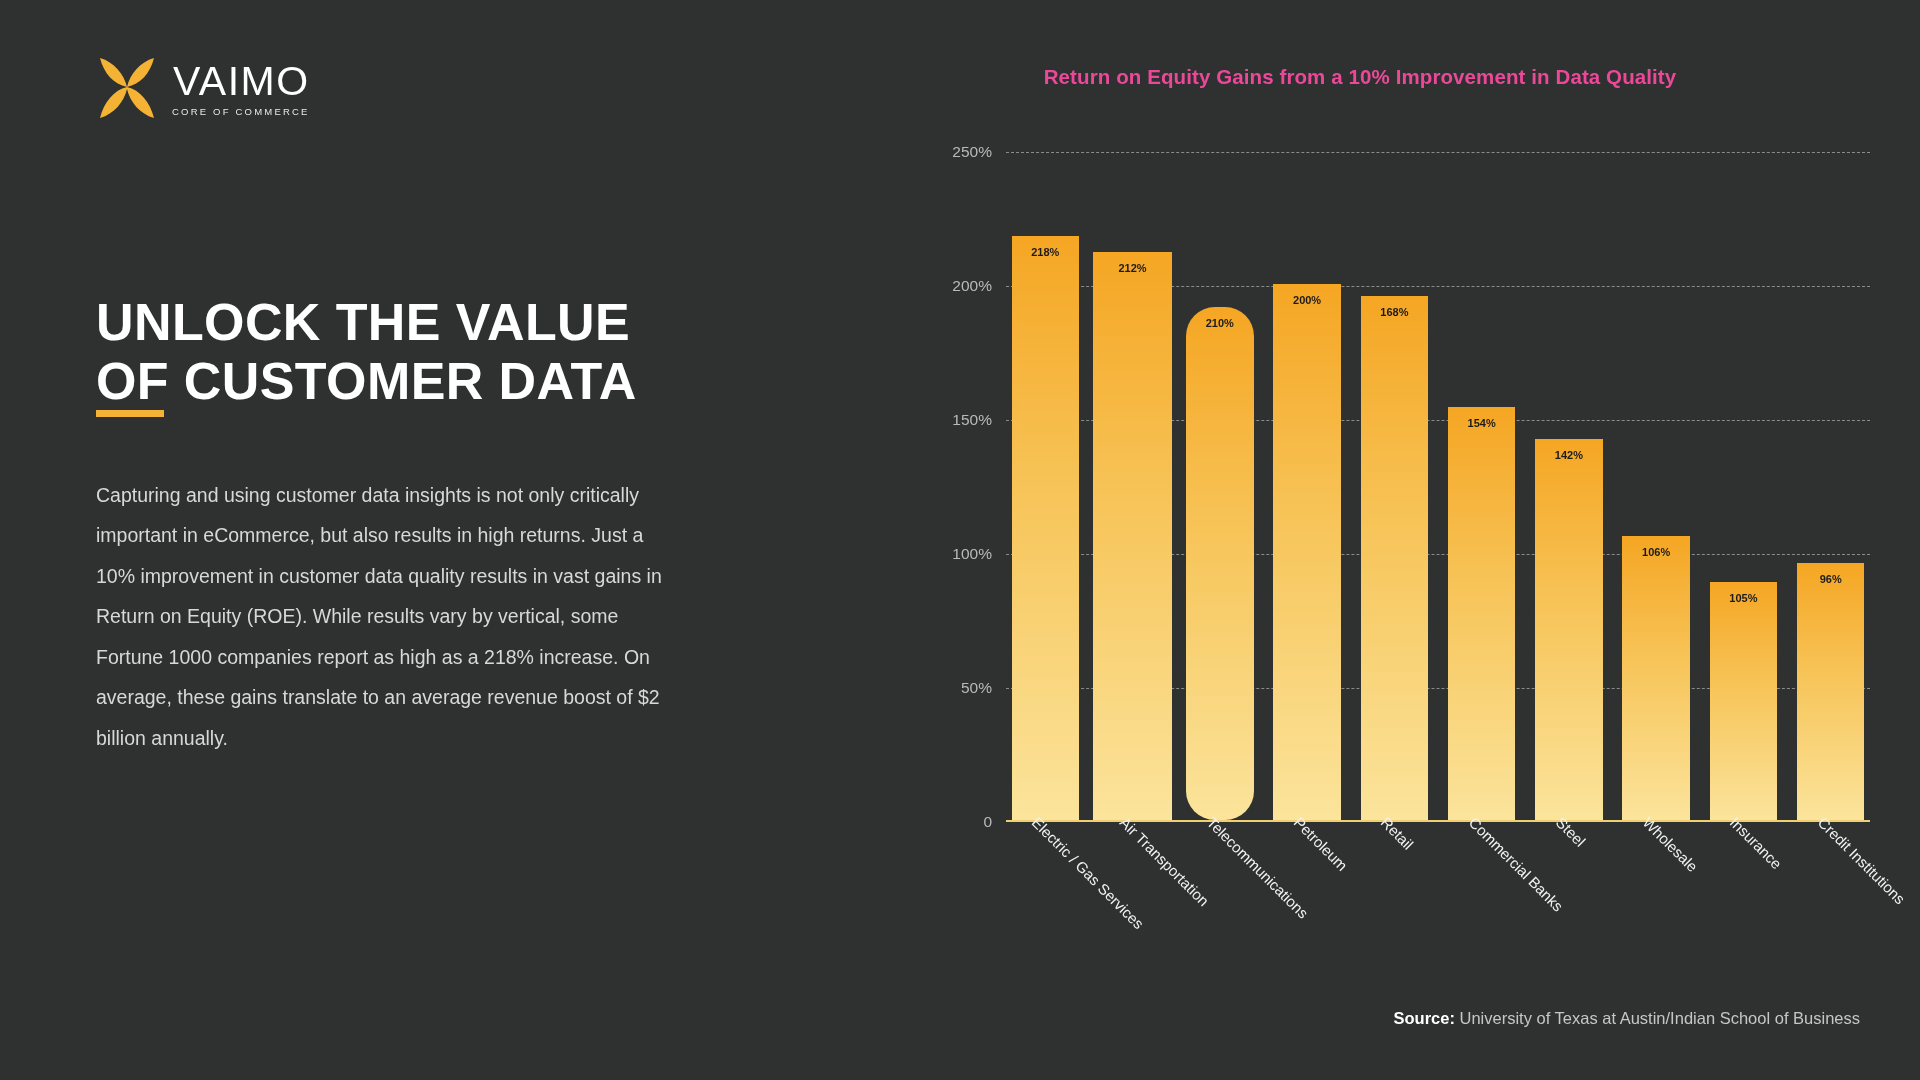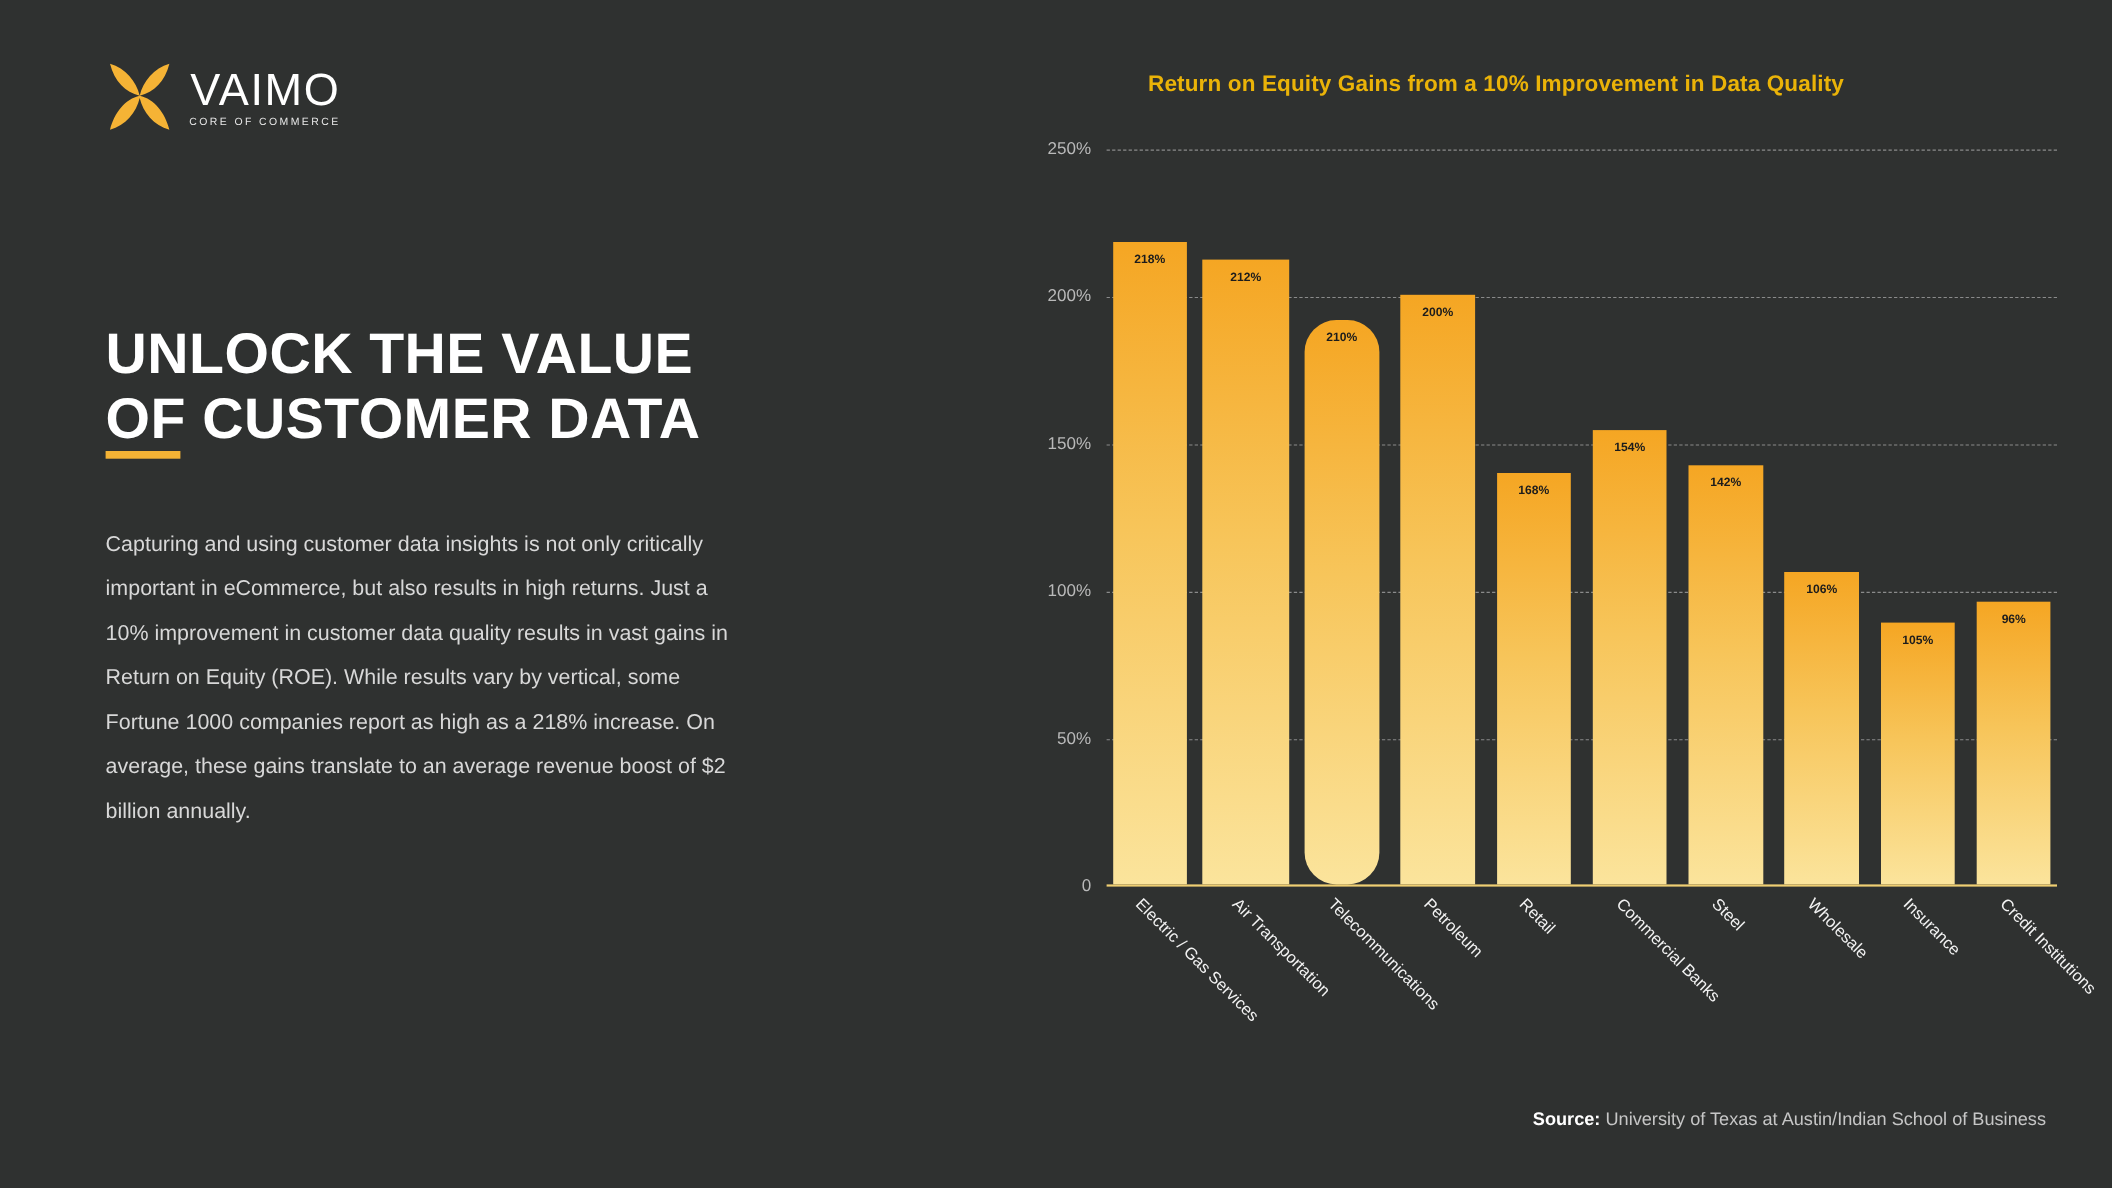--- a/index.html
+++ b/index.html
@@ -100,28 +100,28 @@
   }
 
   .chart-title {
     position: absolute;
     left: 0;
     right: 60px;
     top: 65px;
     text-align: center;
     font-size: 20.5px;
     font-weight: bold;
-    color: #eab308;
+    color: #ec4899;
     letter-spacing: 0.1px;
   }
 
   .plot {
     position: absolute;
     left: 50px;
-    top: 136px;
+    top: 152px;
     width: 960px;
     height: 670px;
   }
 
   
   .gridlines {
     position: absolute;
     left: 0; top: 0; right: 0; bottom: 0;
   }
   .gridline {
@@ -292,21 +292,21 @@
           <div class="bar" title="Telecommunications: 210%" style="height: 513px; border-radius: 29px;">
             <div class="bar-label">210%</div>
           </div>
         </div>
         <div class="bar-slot">
           <div class="bar" title="Petroleum: 200%" style="height: 536px;">
             <div class="bar-label">200%</div>
           </div>
         </div>
         <div class="bar-slot">
-          <div class="bar" title="Retail: 168%" style="height: 374px;">
+          <div class="bar" title="Retail: 168%" style="height: 524px;">
             <div class="bar-label">168%</div>
           </div>
         </div>
         <div class="bar-slot">
           <div class="bar" title="Commercial Banks: 154%" style="height: 412.72px;">
             <div class="bar-label">154%</div>
           </div>
         </div>
         <div class="bar-slot">
           <div class="bar" title="Steel: 142%" style="height: 380.56px;">

